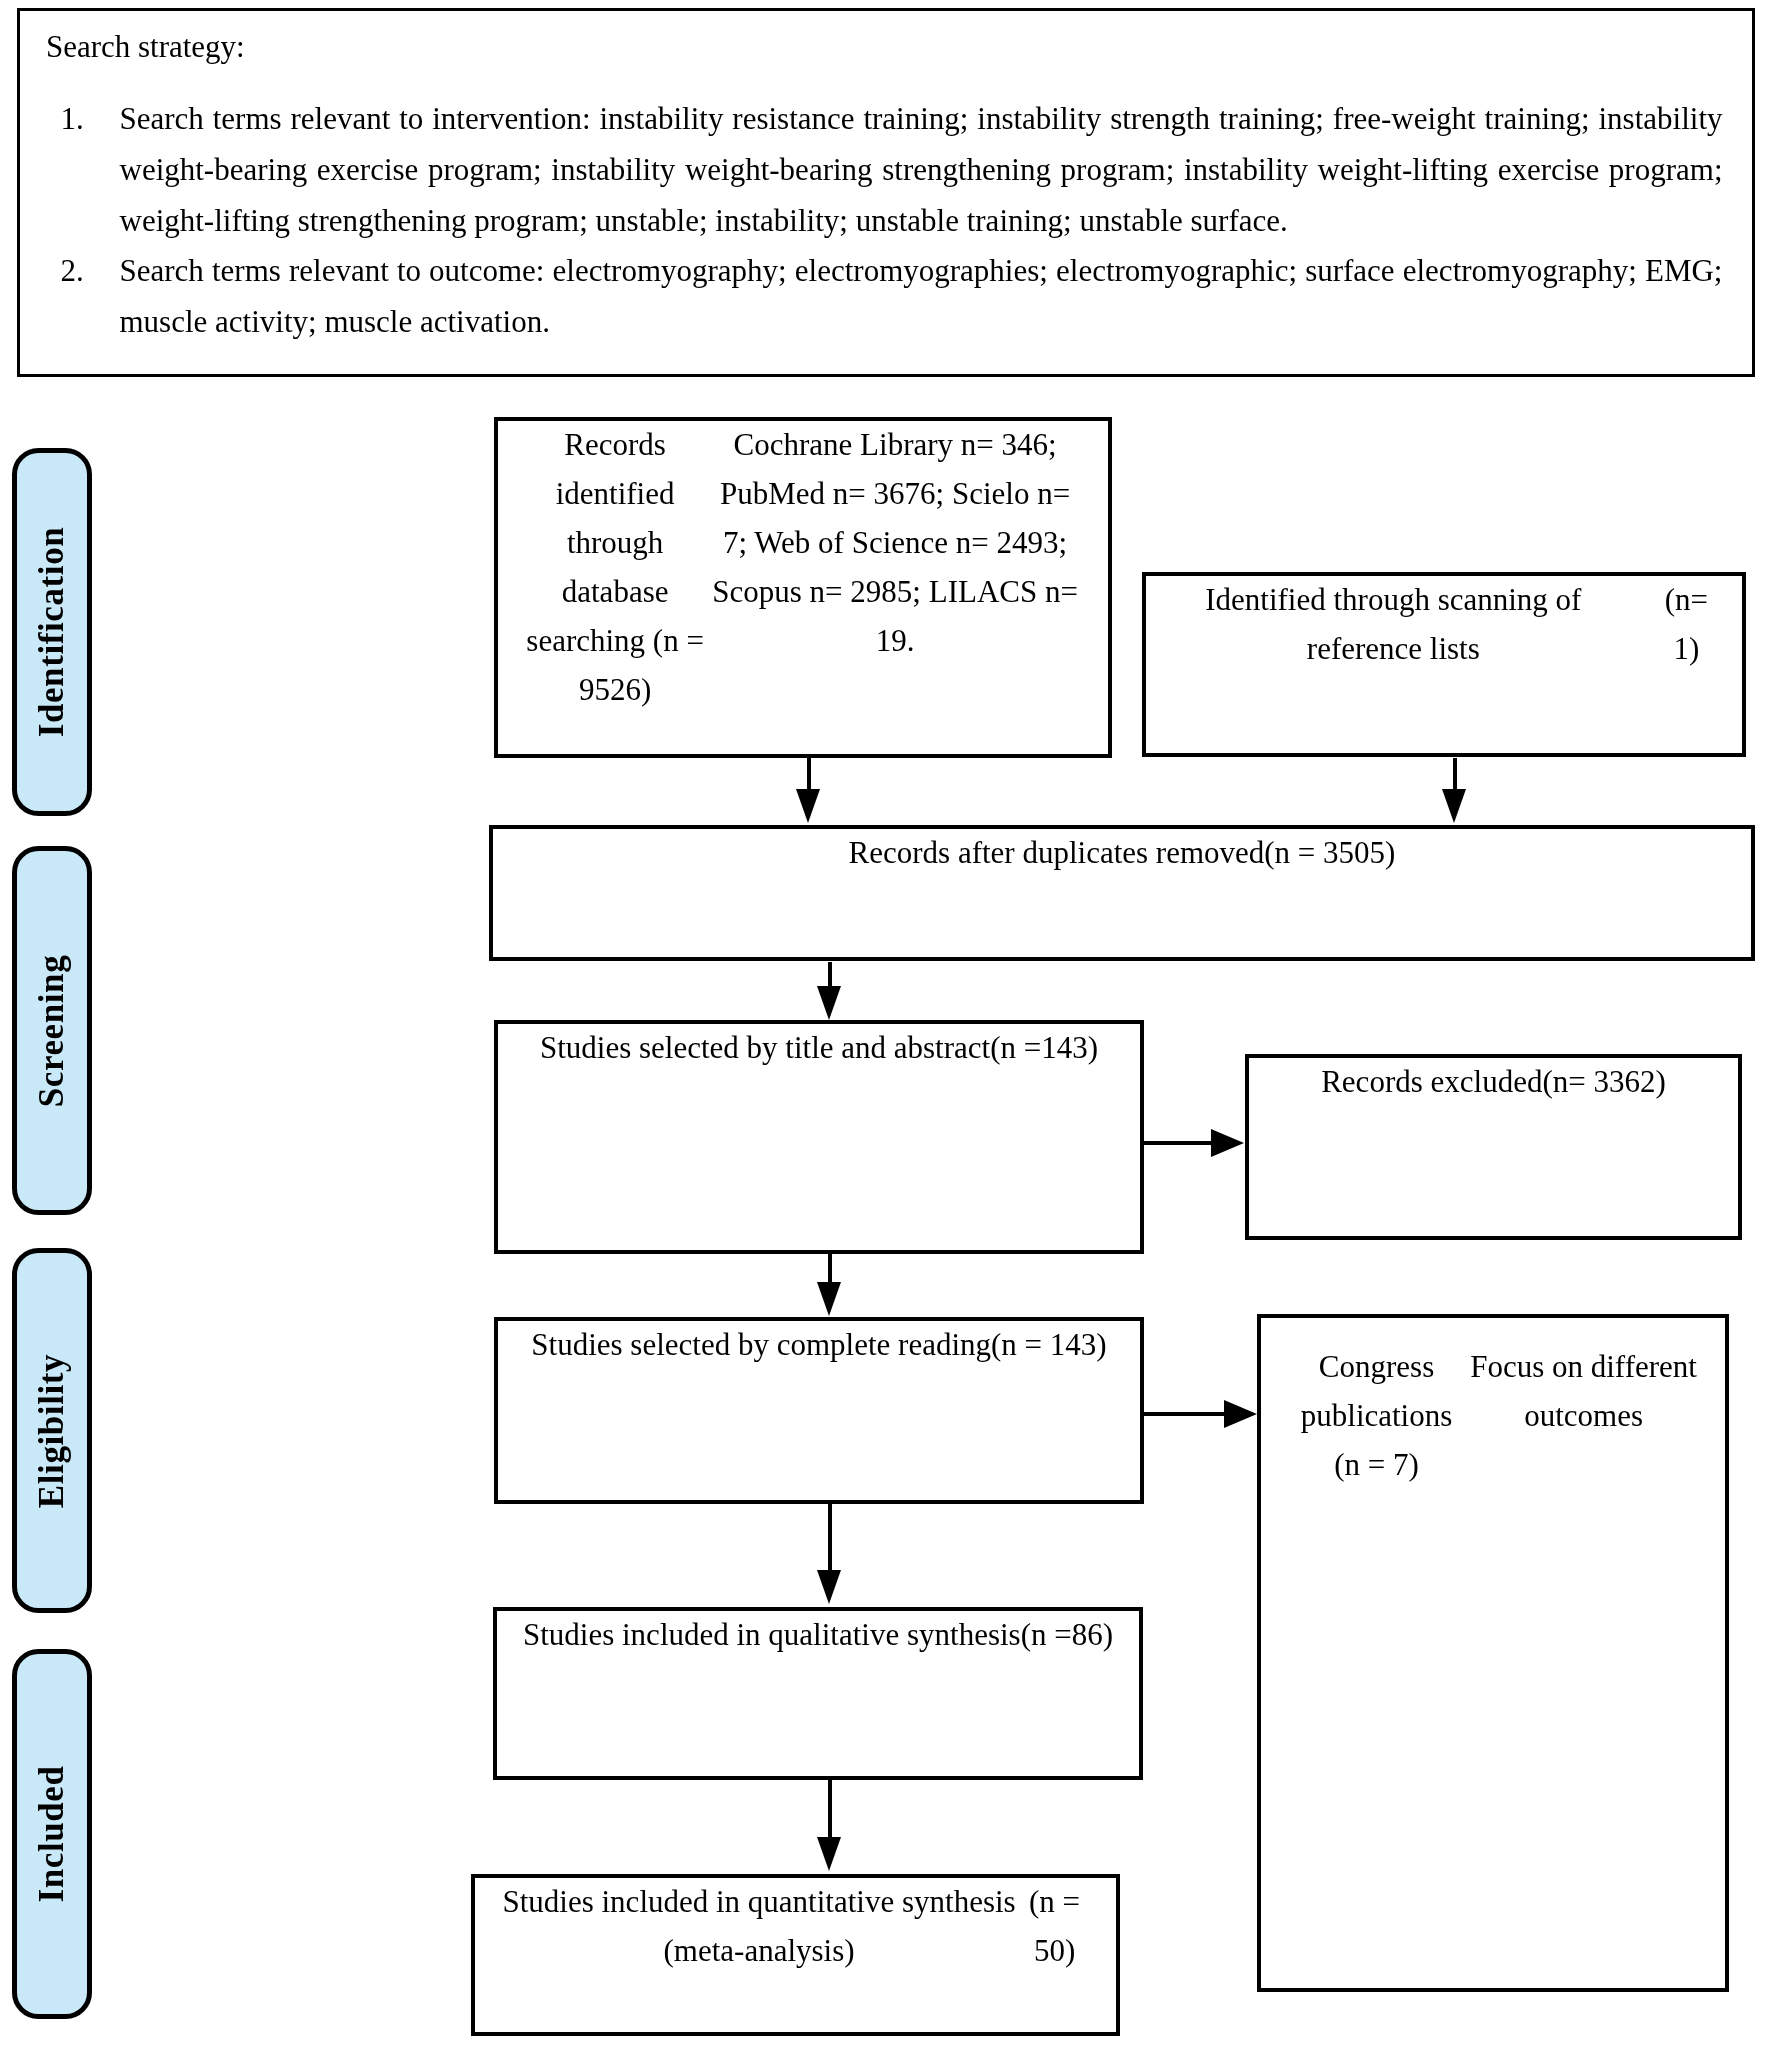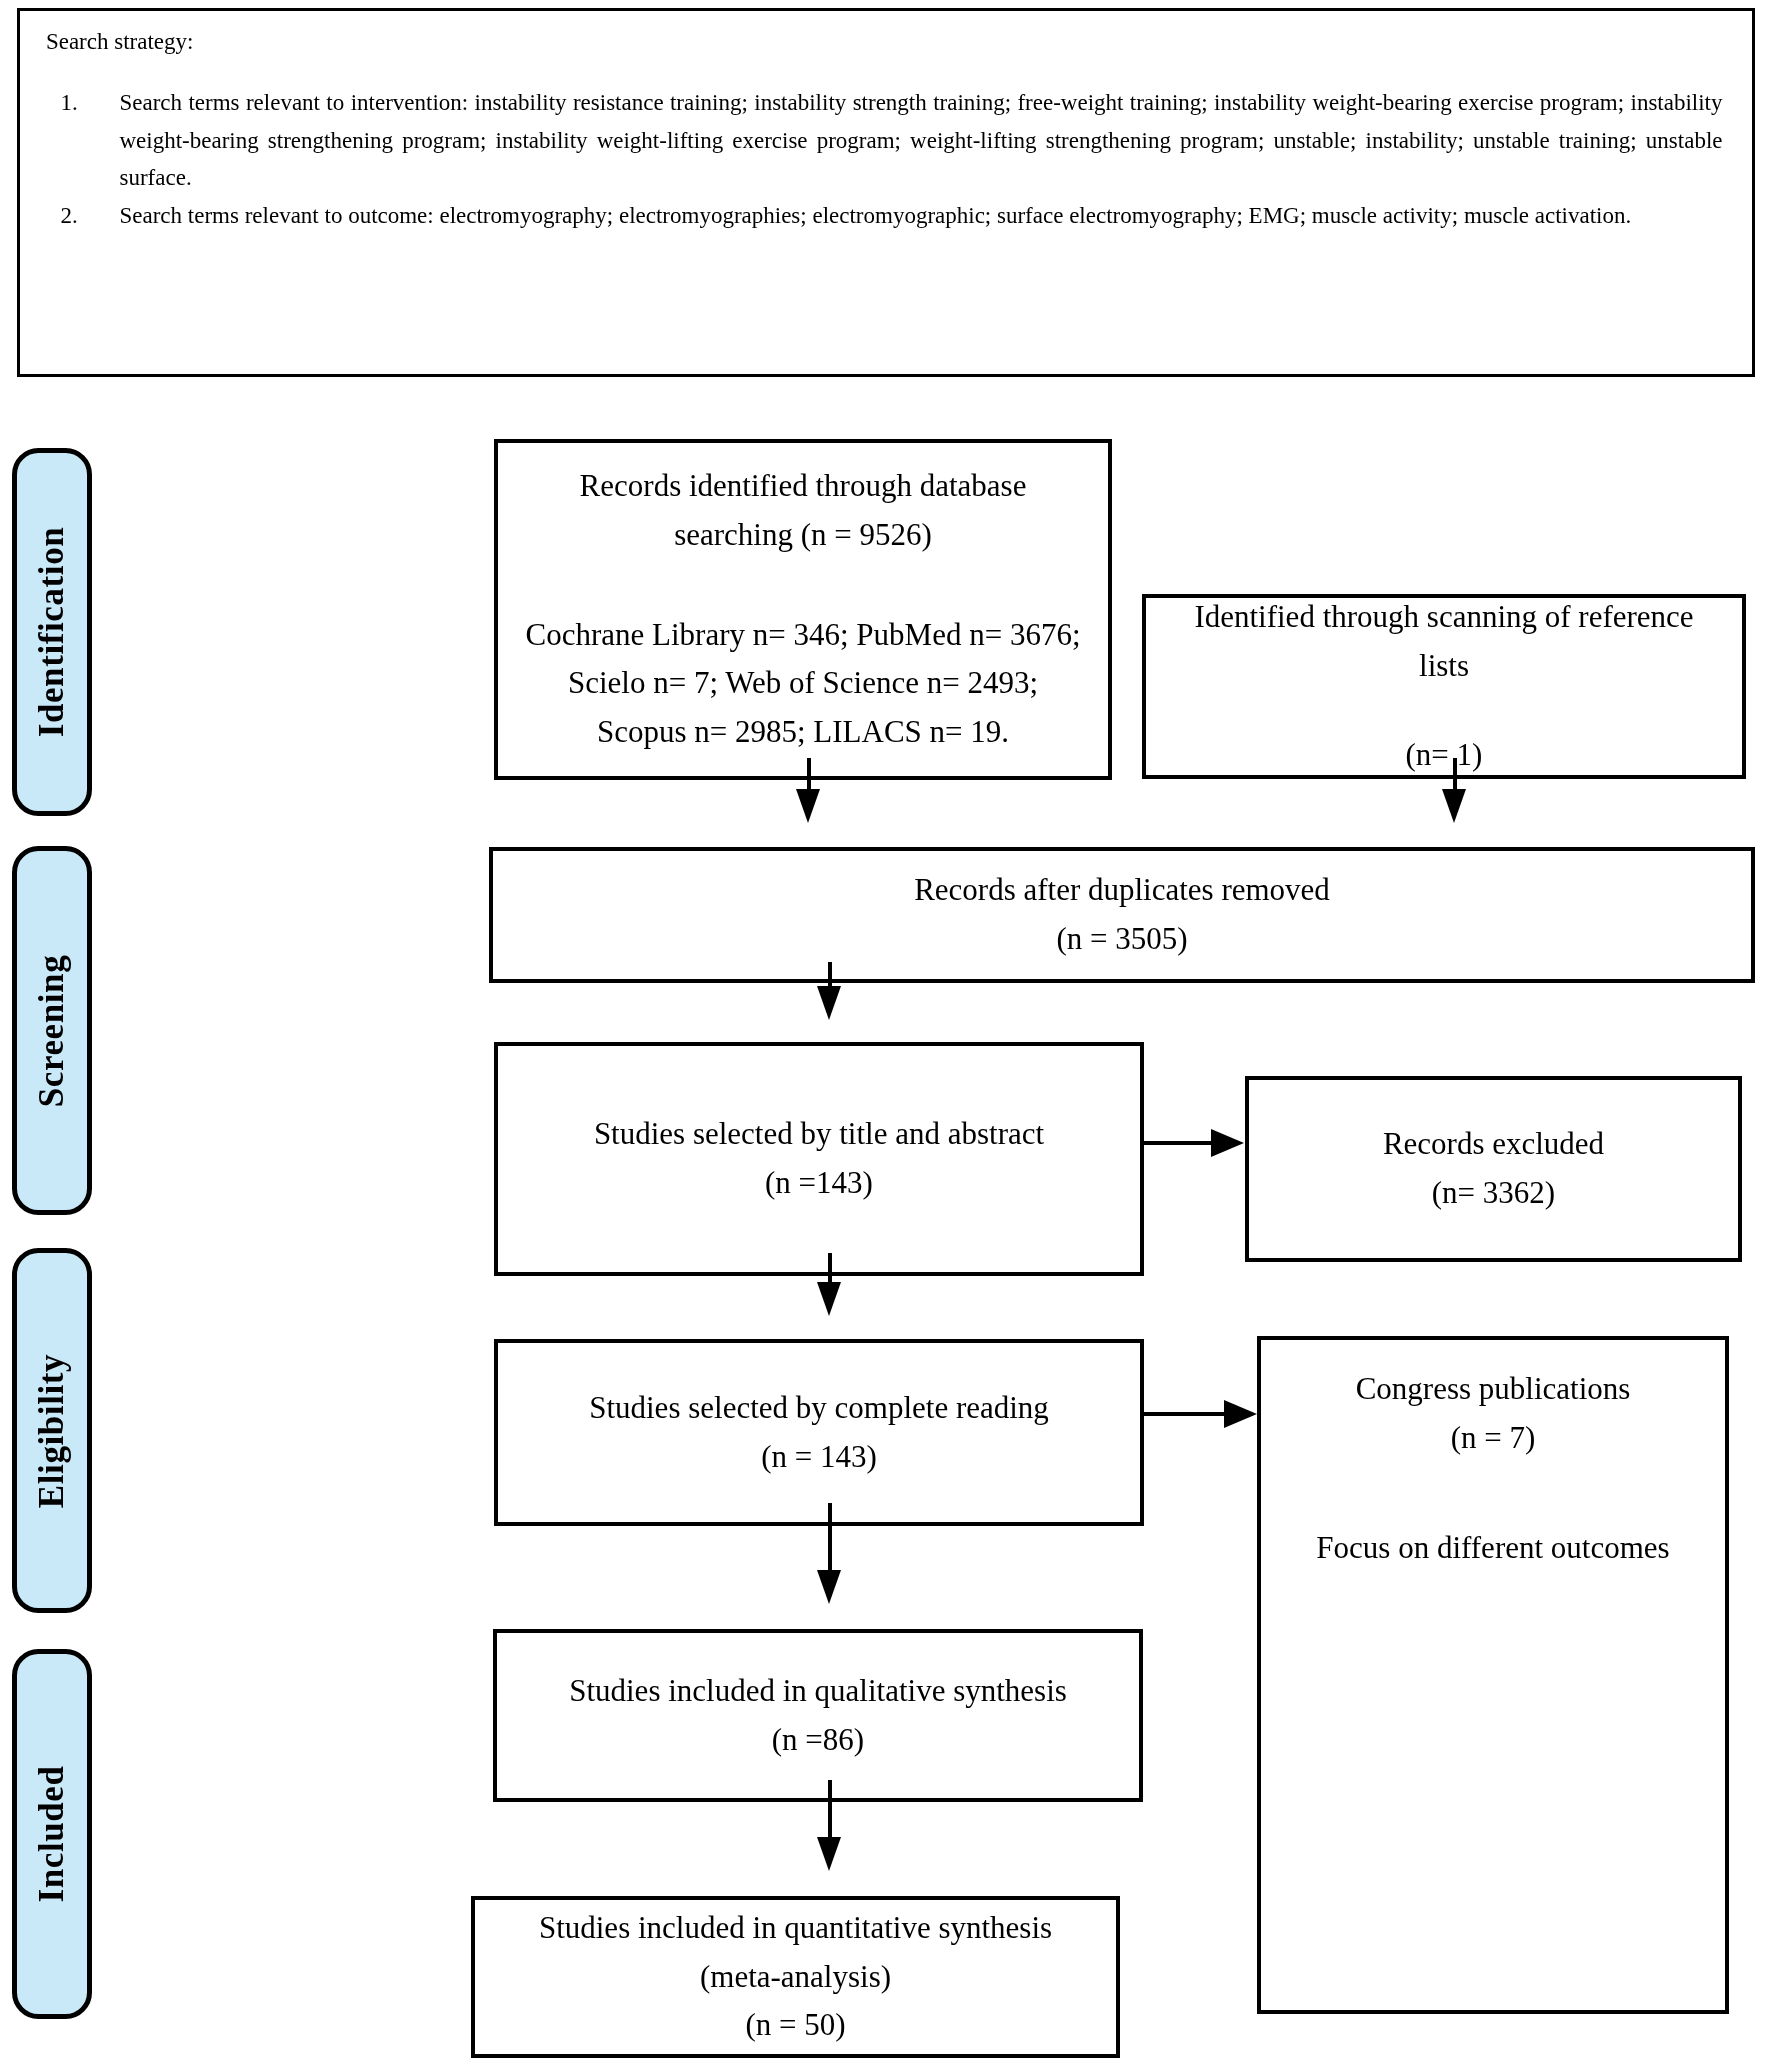--- a/index.html
+++ b/index.html
@@ -9,21 +9,21 @@
     background:#ffffff;
     font-family:"Liberation Serif","DejaVu Serif",serif;
     color:#000;
   }
   
   .search-box {
     position:absolute; left:16.5px; top:8.3px;
     width:1738px; height:369px;
     border:3.3px solid #000;
     box-sizing:border-box;
-    font-size:23px;
+    font-size:31px;
   }
   .search-title { padding:17.6px 0 0 26.4px; }
   .search-list { margin-top:29px; }
   .search-item {
     display:grid; grid-template-columns:100px 1fr;
     padding-right:29px;
     line-height:1.64;
   }
   .search-item .num { padding-left:41px; }
   .search-item .txt { text-align:justify; }
@@ -43,26 +43,25 @@
   }
   .stage-identification { top:448px;  height:368px; }
   .stage-screening      { top:846px; height:369px; }
   .stage-eligibility    { top:1248px; height:365px; }
   .stage-included       { top:1649px; height:370px; }
   
   .fbox {
     position:absolute;
     border:4.4px solid #000;
     box-sizing:border-box;
-    display:flex; flex-direction:column;
-    align-items:center; justify-content:center;
+    display:flex; flex-direction:row;
+    align-items:flex-start; justify-content:center;
     text-align:center;
     font-size:31px; line-height:1.58;
     padding:0 25px;
-    margin-top:22px;
   }
   .box-database        { left:494px;  top:417px;  width:618px; height:341px; }
   .box-reference       { left:1142px; top:572px; width:604px; height:185px;gap:40px; }
   .box-duplicates      { left:489px;  top:825px; width:1266px; height:136px; }
   .box-title-abstract  { left:494px;  top:1020px; width:650px; height:234px; }
   .box-excluded        { left:1245px; top:1054px; width:497px;  height:186px; }
   .box-complete        { left:494px;  top:1317px; width:650px; height:187px; }
   .box-reasons         { left:1257px; top:1314px; width:472px;  height:678px;
                          justify-content:flex-start; padding-top:25px; }
   .box-qualitative     { left:493px;  top:1607px; width:650px; height:173px; }

